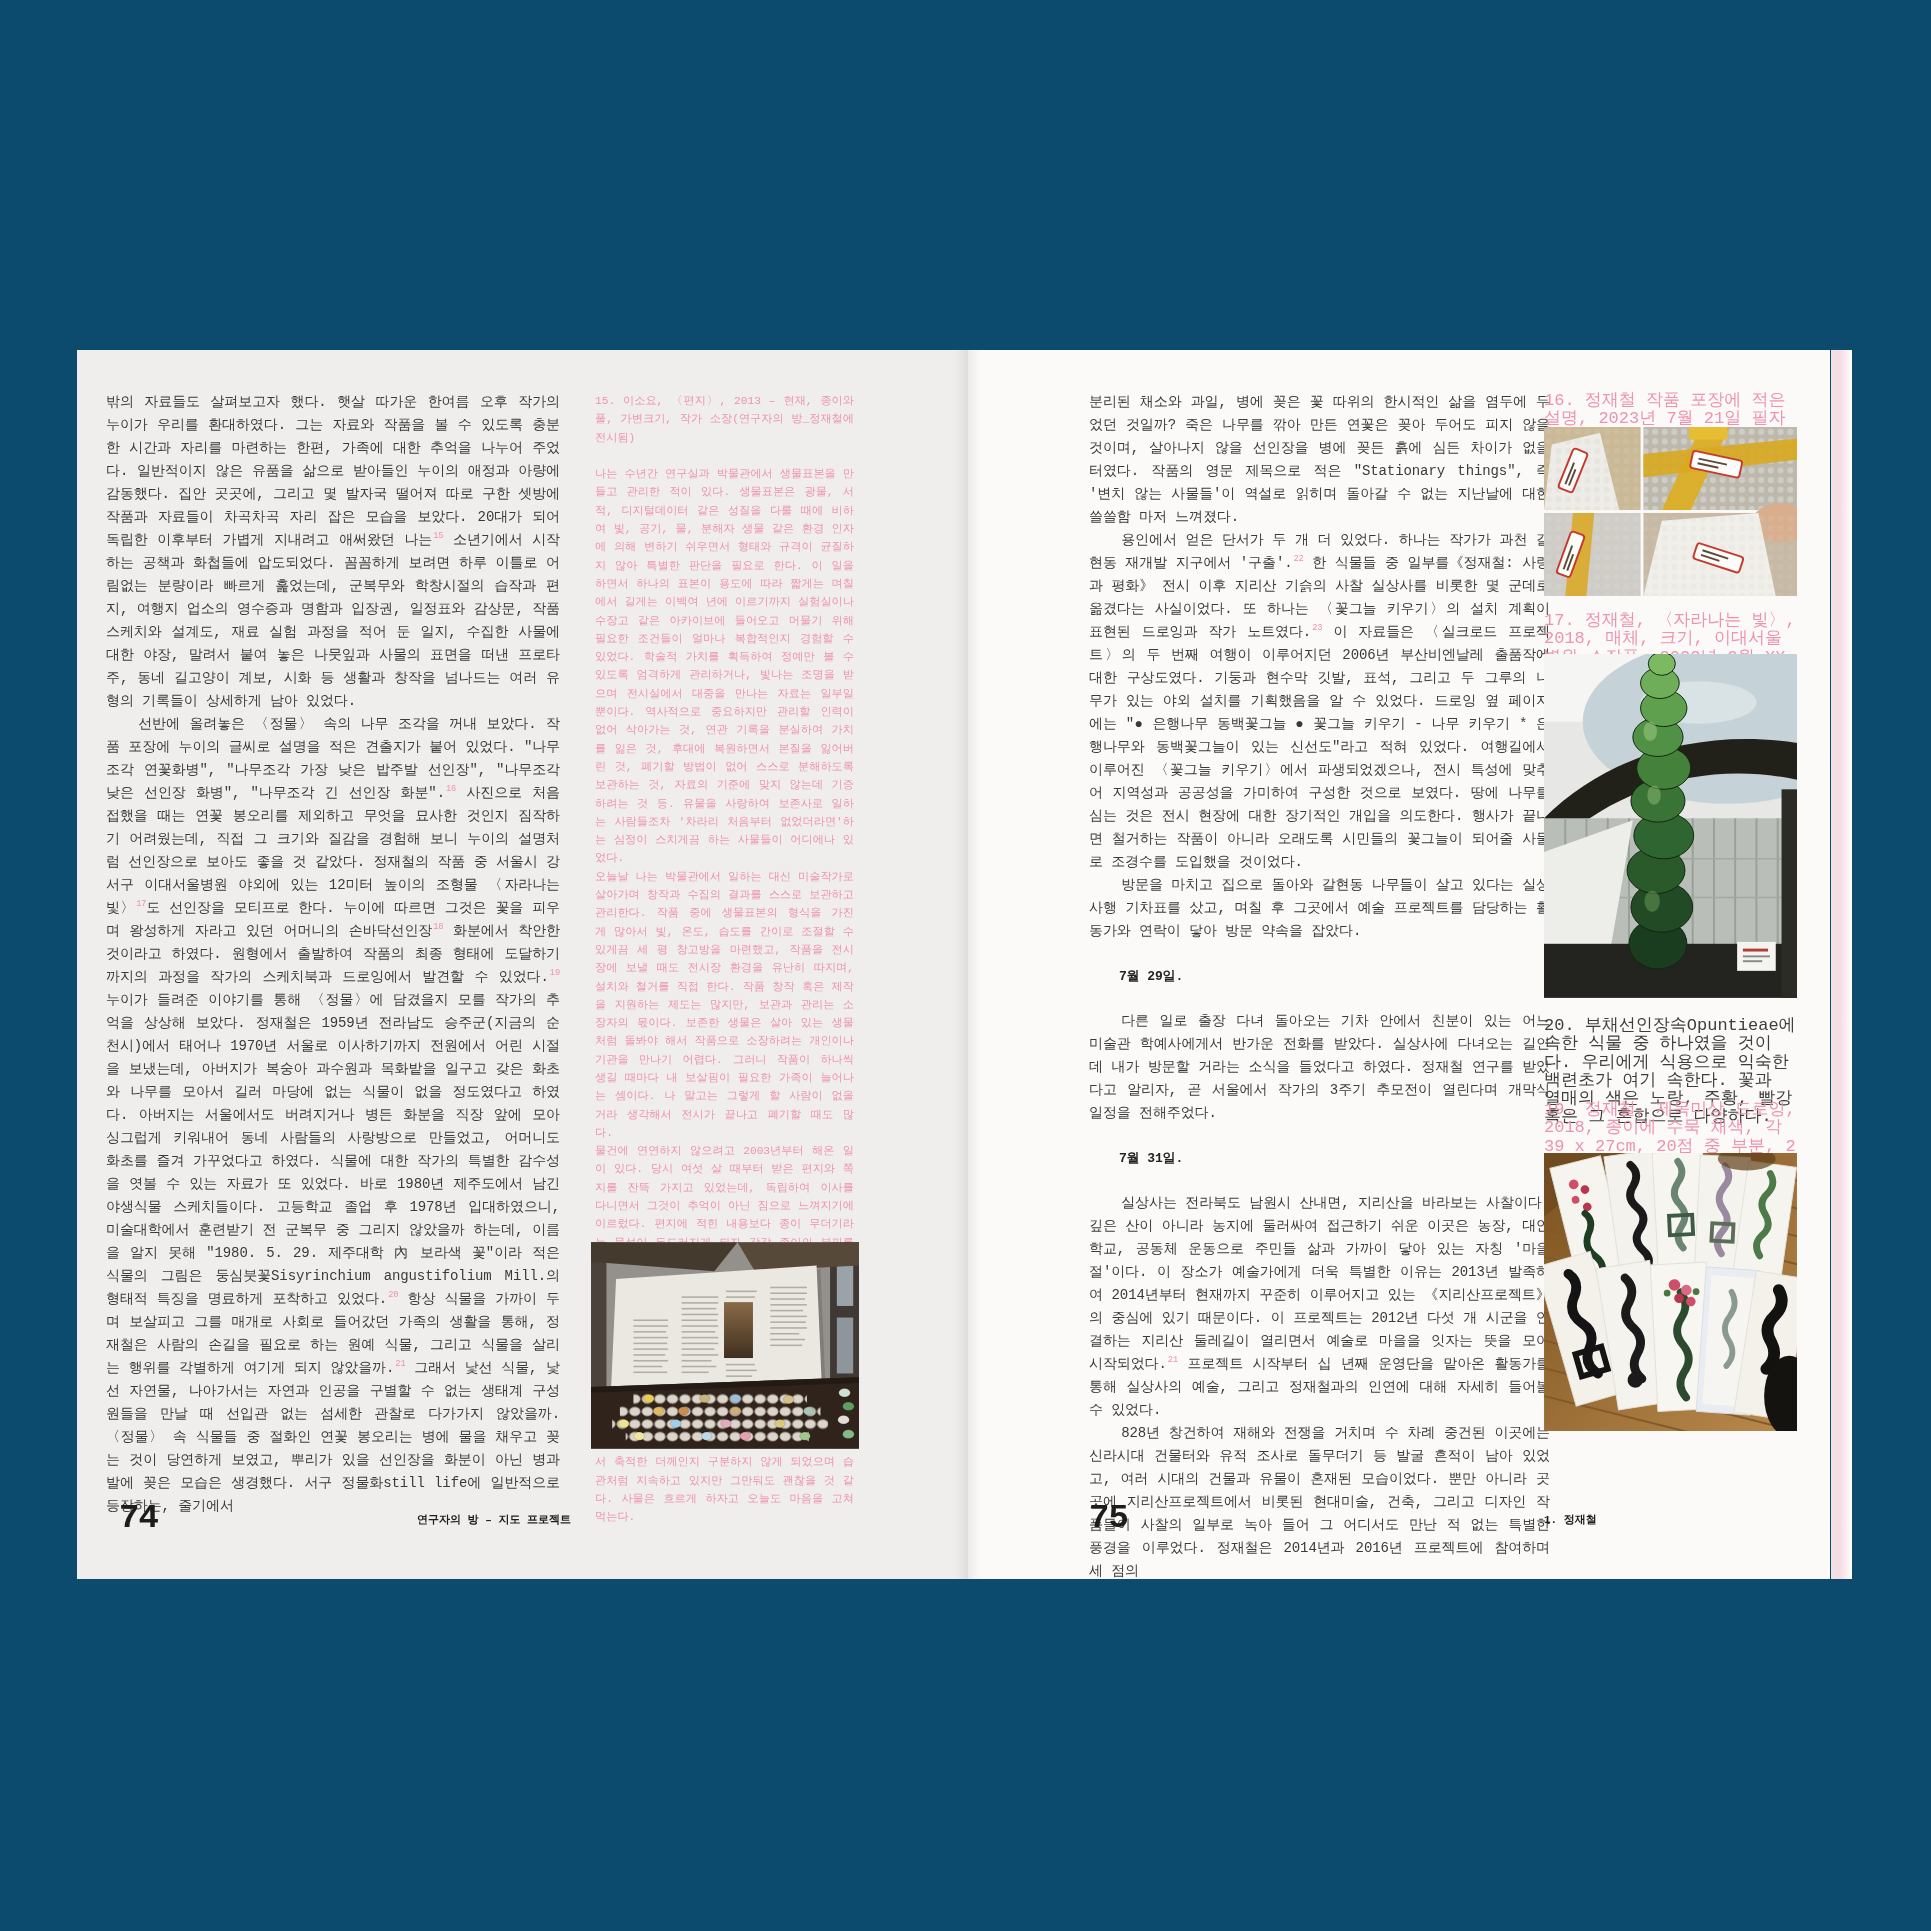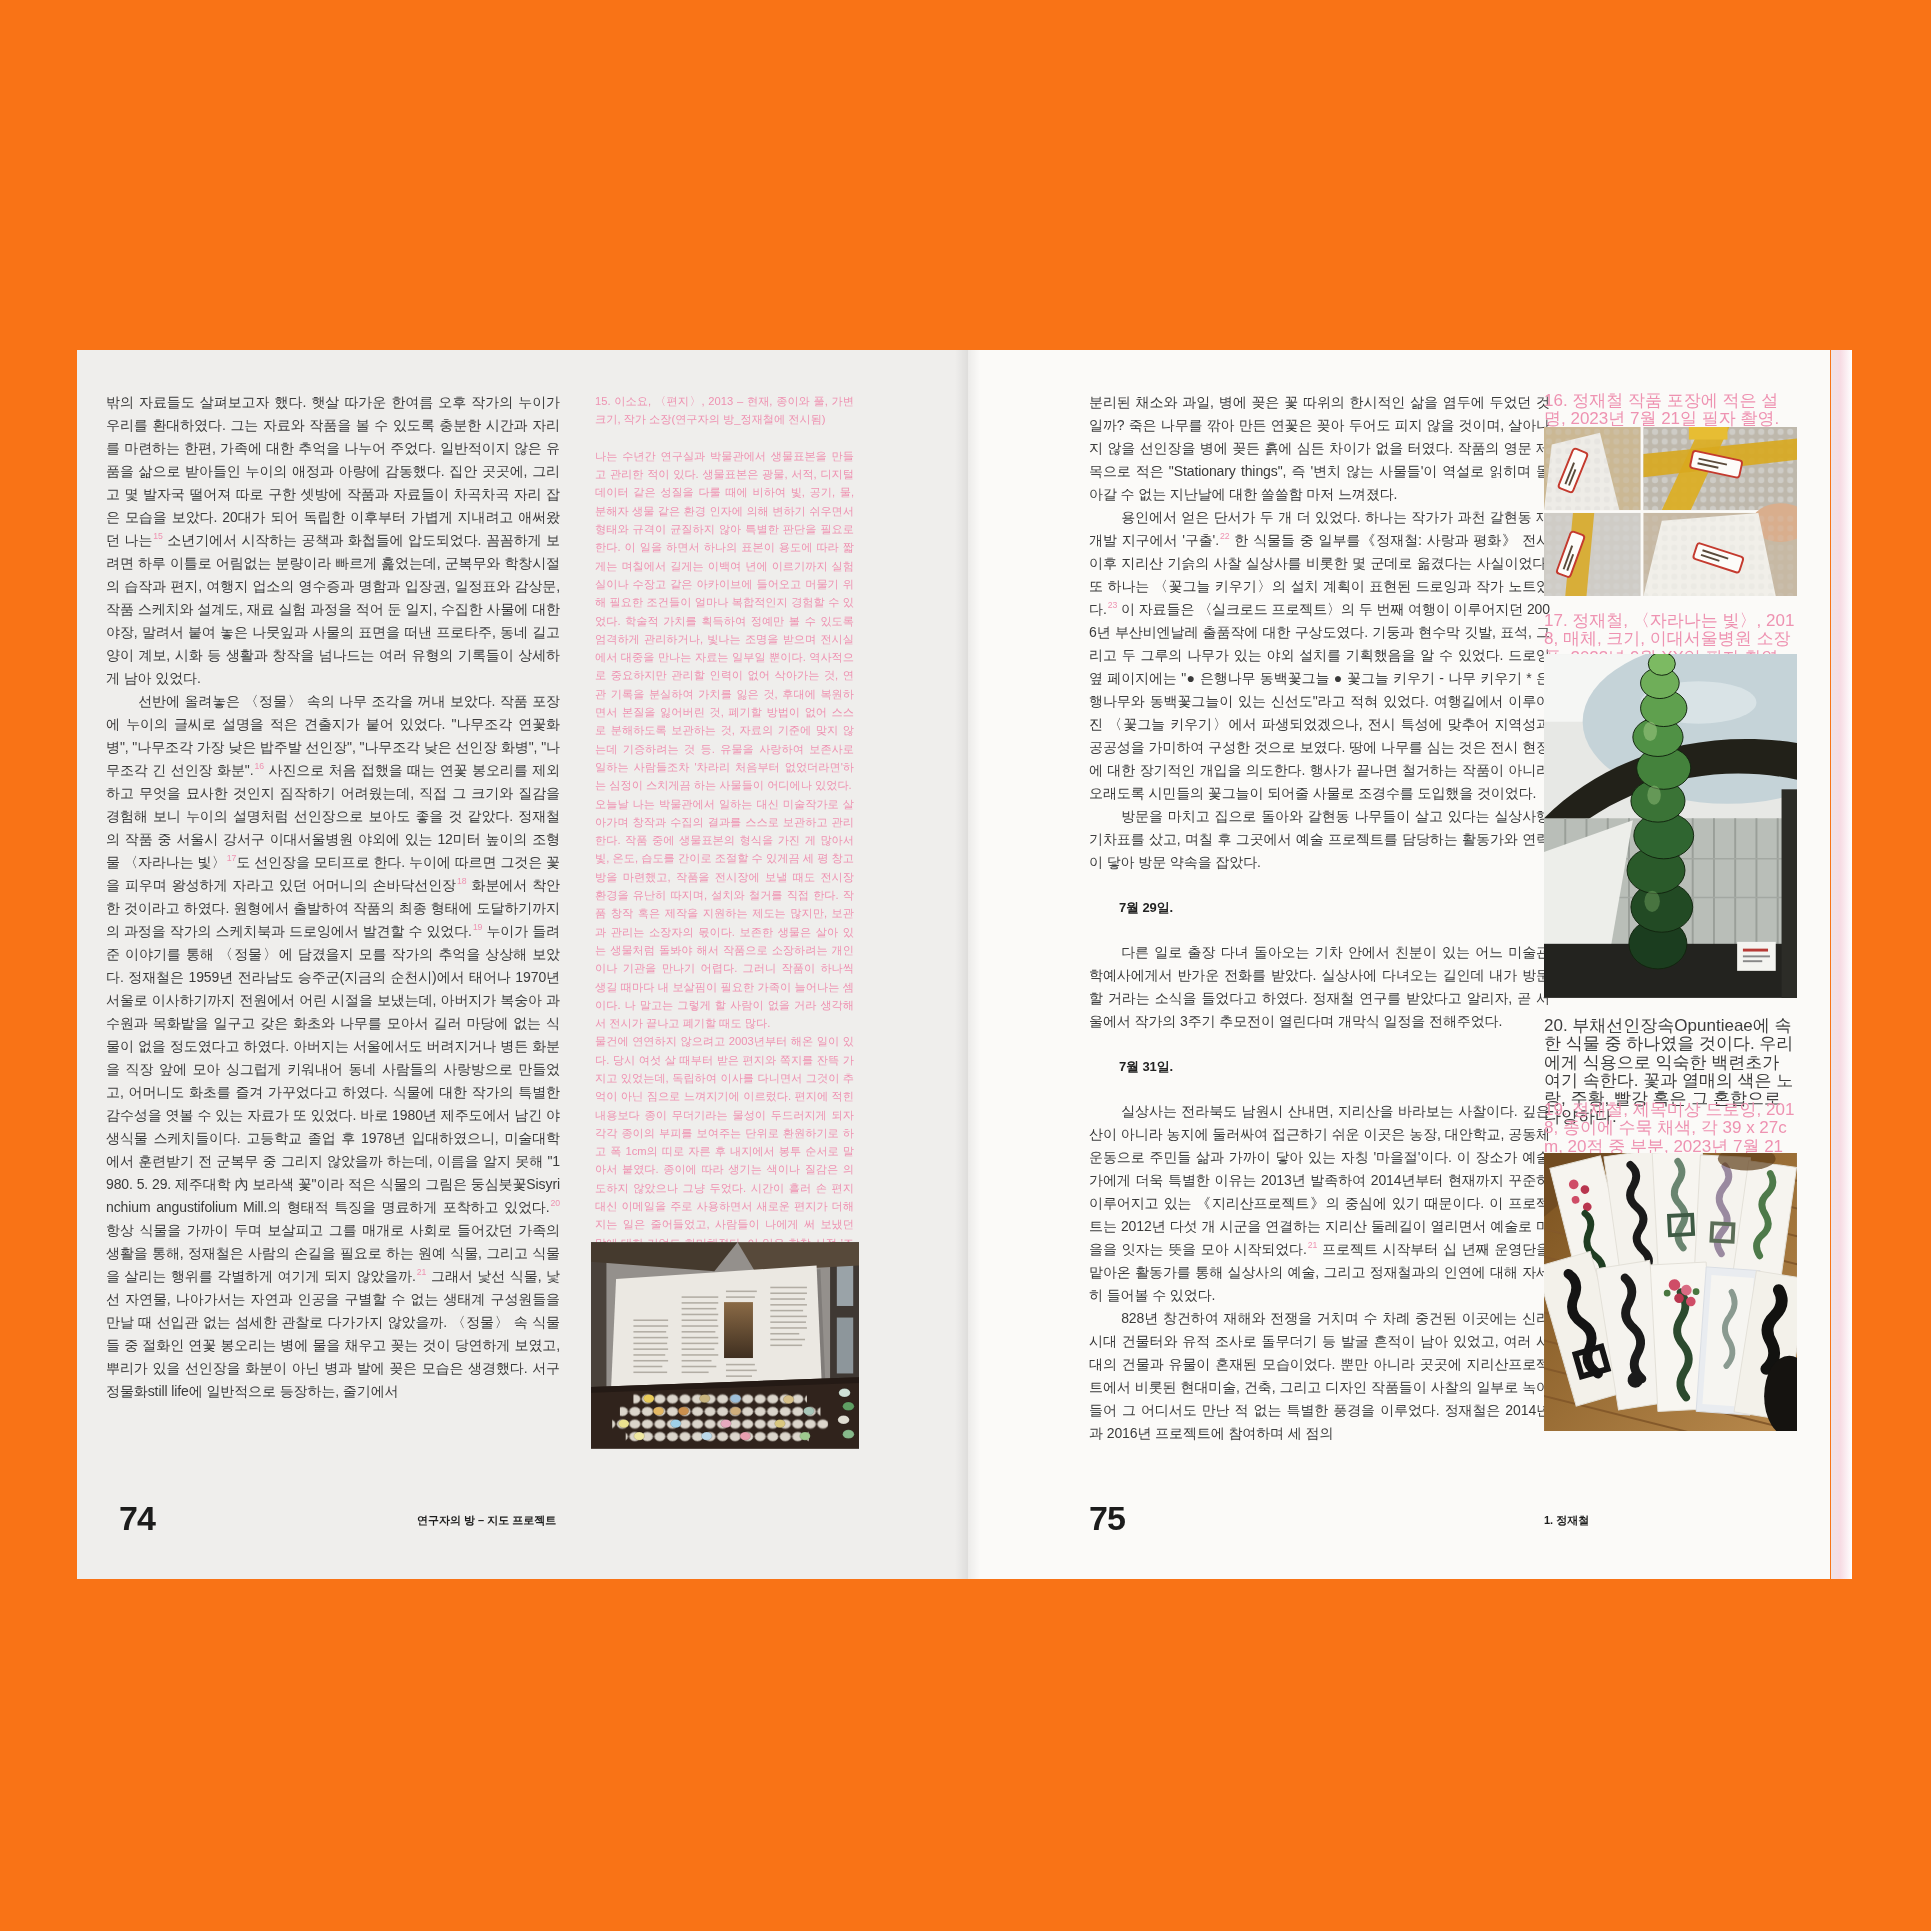--- a/index.html
+++ b/index.html
@@ -1,17 +1,17 @@
 <!DOCTYPE html>
 <html><head>
 <meta charset="utf-8">
 <style>
   html,body{margin:0;padding:0;background:#050505;}
-  #canvas{position:relative;width:1931px;height:1931px;background:#f97316;overflow:hidden;
-          font-family:Liberation Sans, sans-serif;}
+  #canvas{position:relative;width:1931px;height:1931px;background:#0c4a6e;overflow:hidden;
+          font-family:Liberation Mono, monospace;}
   .page{position:absolute;top:350px;height:1229px;}
   #page-left{left:77px;width:891px;background:#efeeec;}
   #page-left::after{content:"";position:absolute;right:0;top:0;width:13.5px;height:100%;
         background:linear-gradient(to right,rgba(0,0,0,0),rgba(0,0,0,.07));}
   #page-right{left:968px;width:862px;background:#fbfaf8;}
   #page-right::before{content:"";position:absolute;left:0;top:0;width:11.6px;height:100%;
         background:linear-gradient(to right,rgba(0,0,0,.06),rgba(0,0,0,0));}
   #edge-strip{position:absolute;left:1831px;top:350px;width:21px;height:1229px;
         background:linear-gradient(to right,#efe3e6,#f7dce4 45%,#ffffff);}
   .abs{position:absolute;}

